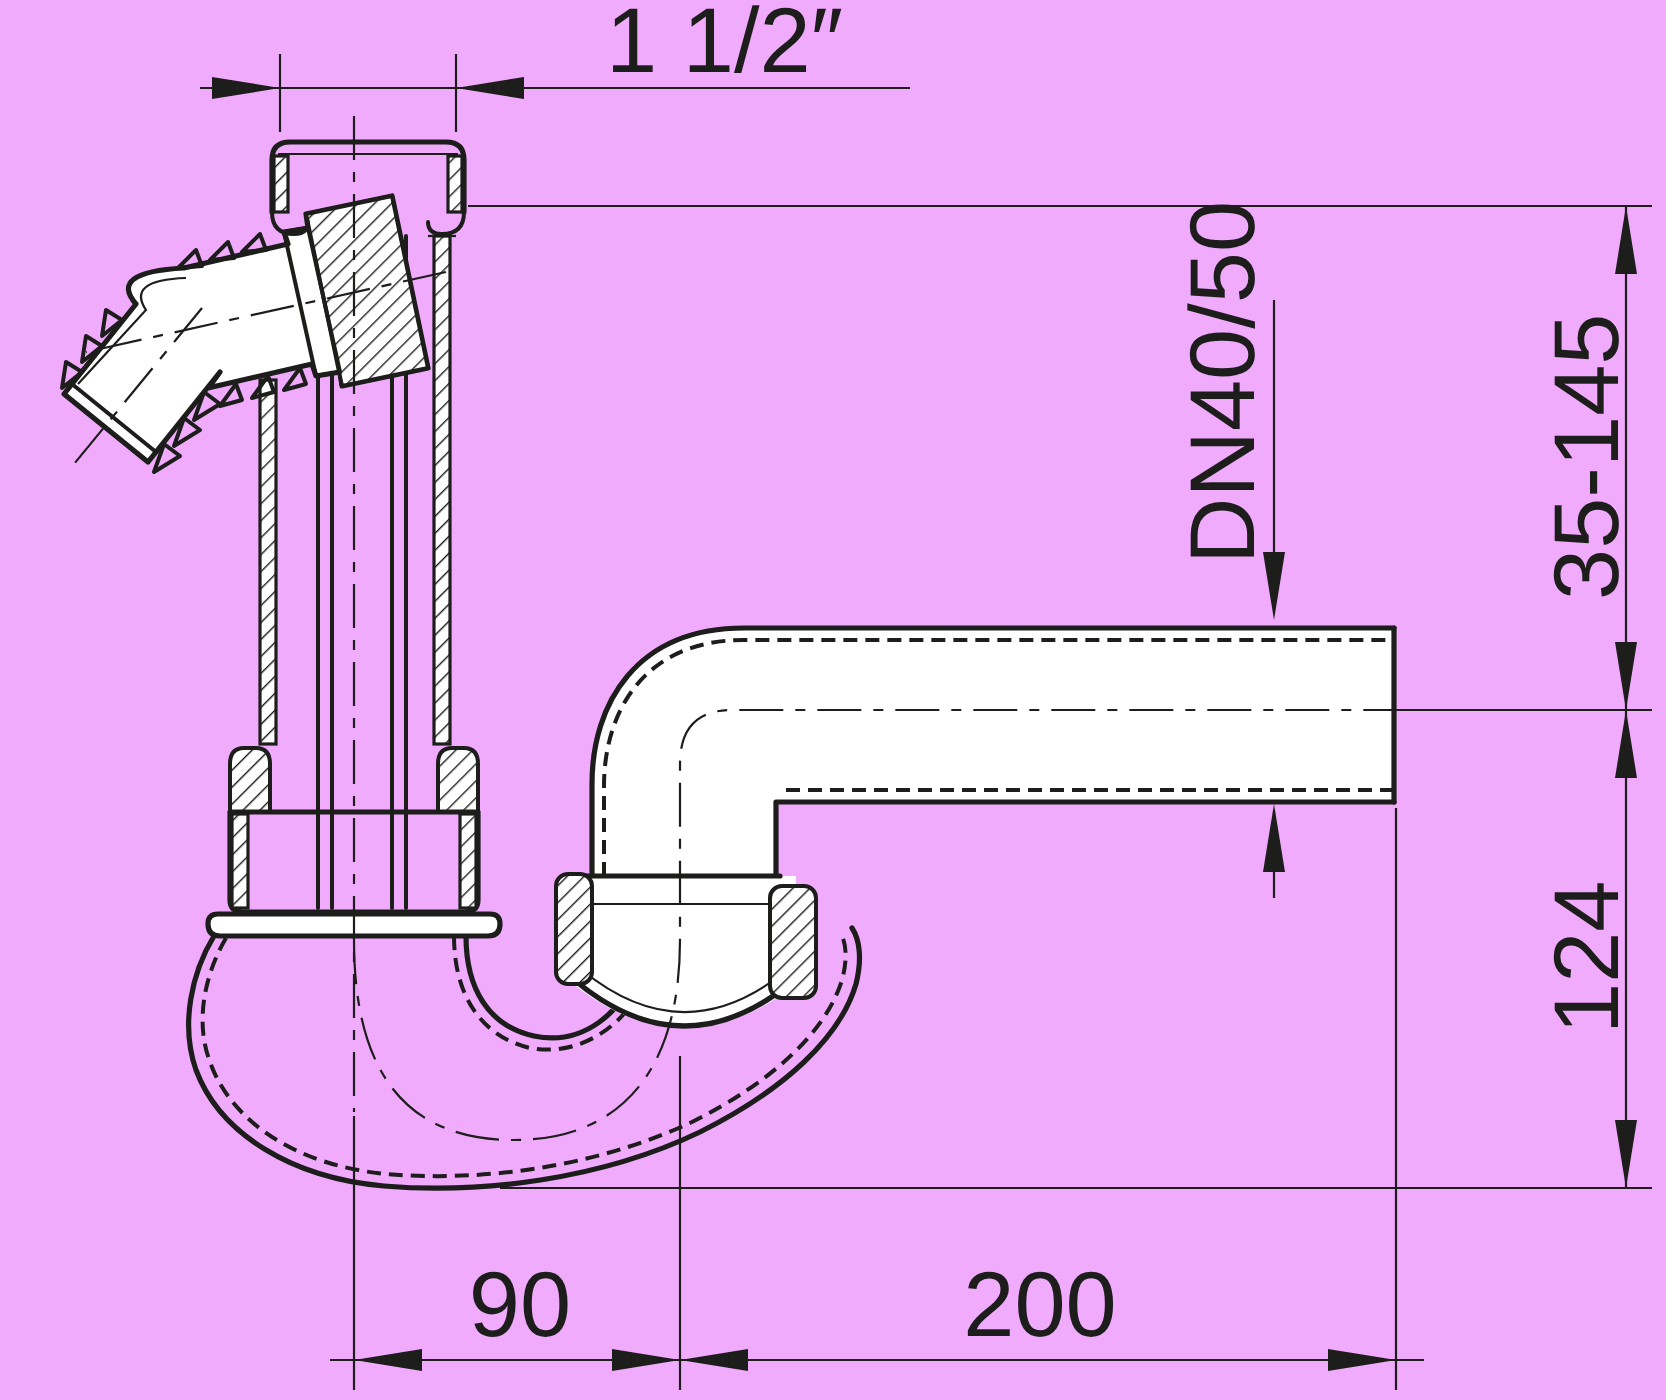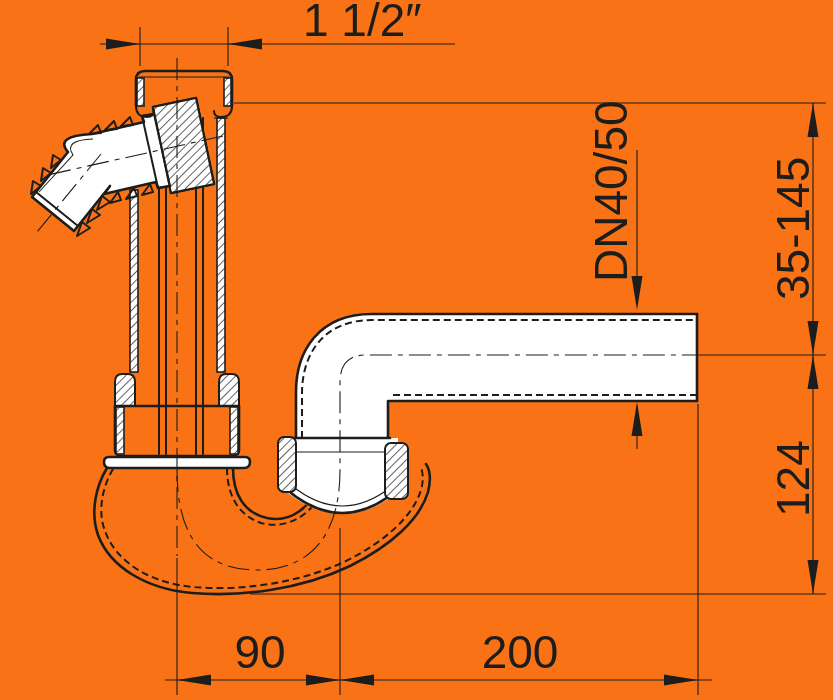--- a/index.html
+++ b/index.html
@@ -1,16 +1,16 @@
 <!DOCTYPE html>
 <html><head>
 <meta charset="utf-8">
 <style>
   html,body{margin:0;padding:0;background:#ffffff;}
-  .stage{position:relative;width:833px;height:700px;background:#f97316;overflow:hidden;
+  .stage{position:relative;width:833px;height:700px;background:#f0abfc;overflow:hidden;
          font-family:"Liberation Sans",sans-serif;}
   svg{position:absolute;left:0;top:0;}
   
   .o  {fill:none;stroke:#1d1d1b;stroke-width:2.6;stroke-linecap:round;stroke-linejoin:round;}
   .o2 {fill:none;stroke:#1d1d1b;stroke-width:2;stroke-linecap:round;stroke-linejoin:round;}
   .thin{fill:none;stroke:#1d1d1b;stroke-width:1.1;}
   .cl {fill:none;stroke:#1d1d1b;stroke-width:1.1;stroke-dasharray:22 6 5 6;}
   .dw {fill:none;stroke:#1d1d1b;stroke-width:2;stroke-dasharray:7 4;}
   .wf {fill:#ffffff;stroke:none;}
   .wfo{fill:#ffffff;stroke:#1d1d1b;stroke-width:2.6;stroke-linejoin:round;}

